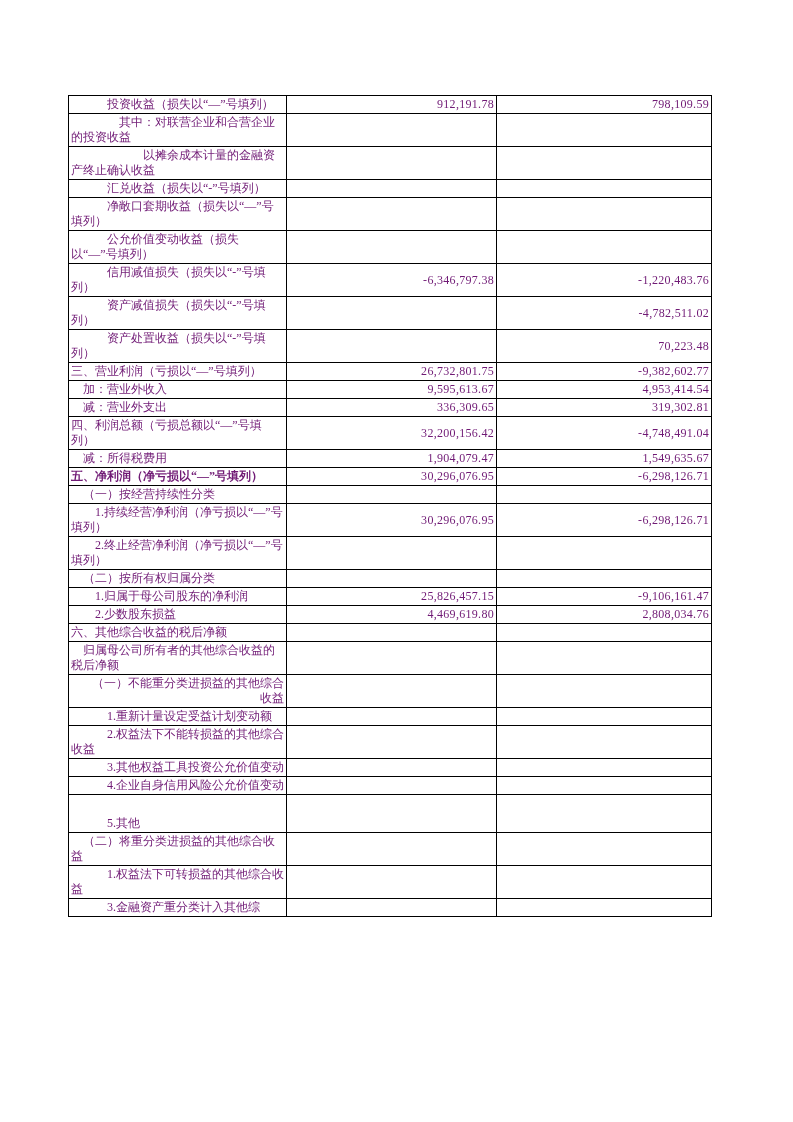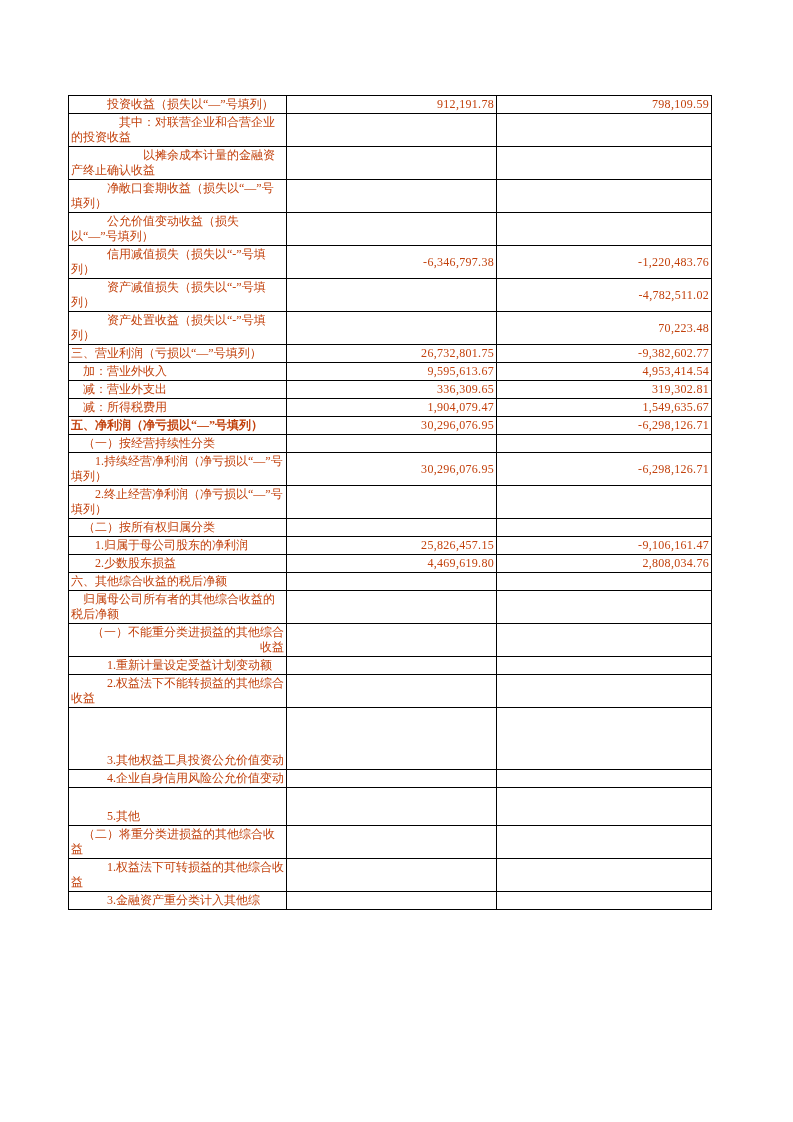--- a/index.html
+++ b/index.html
@@ -16,21 +16,21 @@
     overflow: hidden;
   }
   table.fin-table {
     position: absolute;
     left: 68px;
     top: 95px;
     width: 643px;
     border-collapse: collapse;
     table-layout: fixed;
     font-size: 12px;
-    color: #c2410c;
+    color: #701a75;
   }
   table.fin-table td {
     border: 1px solid #000000;
     vertical-align: middle;
     line-height: 15px;
     padding: 1px 2px;
     overflow: hidden;
   }
   td.label-cell p {
     margin: 0;
@@ -71,20 +71,27 @@
         </tr>
         <tr>
           <td class="label-cell">
             <p style="text-indent: 72px;">以摊余成本计量的金融资产终止确认收益</p>
           </td>
           <td class="num-cell"></td>
           <td class="num-cell"></td>
         </tr>
         <tr>
           <td class="label-cell">
+            <p style="text-indent: 36px;">汇兑收益（损失以“-”号填列）</p>
+          </td>
+          <td class="num-cell"></td>
+          <td class="num-cell"></td>
+        </tr>
+        <tr>
+          <td class="label-cell">
             <p style="text-indent: 36px; font-family: Liberation Serif, serif;">净敞口套期收益（损失以“—”号填列）</p>
           </td>
           <td class="num-cell"></td>
           <td class="num-cell"></td>
         </tr>
         <tr>
           <td class="label-cell">
             <p style="text-indent: 36px;">公允价值变动收益（损失以“—”号填列）</p>
           </td>
           <td class="num-cell"></td>
@@ -127,20 +134,27 @@
         </tr>
         <tr>
           <td class="label-cell">
             <p style="text-indent: 12px;">减：营业外支出</p>
           </td>
           <td class="num-cell">336,309.65</td>
           <td class="num-cell">319,302.81</td>
         </tr>
         <tr>
           <td class="label-cell">
+            <p style="text-indent: 0px;">四、利润总额（亏损总额以“—”号填列）</p>
+          </td>
+          <td class="num-cell">32,200,156.42</td>
+          <td class="num-cell">-4,748,491.04</td>
+        </tr>
+        <tr>
+          <td class="label-cell">
             <p style="text-indent: 12px;">减：所得税费用</p>
           </td>
           <td class="num-cell">1,904,079.47</td>
           <td class="num-cell">1,549,635.67</td>
         </tr>
         <tr>
           <td class="label-cell">
             <p style="text-indent: 0px; font-weight: bold;">五、净利润（净亏损以“—”号填列）</p>
           </td>
           <td class="num-cell">30,296,076.95</td>
@@ -218,21 +232,21 @@
         </tr>
         <tr>
           <td class="label-cell">
             <p style="text-indent: 36px;">2.权益法下不能转损益的其他综合收益</p>
           </td>
           <td class="num-cell"></td>
           <td class="num-cell"></td>
         </tr>
         <tr>
           <td class="label-cell">
-            <p style="text-indent: 36px; margin-top: 44px;">3.其他权益工具投资公允价值变动</p>
+            <p style="text-indent: 36px;">3.其他权益工具投资公允价值变动</p>
           </td>
           <td class="num-cell"></td>
           <td class="num-cell"></td>
         </tr>
         <tr>
           <td class="label-cell">
             <p style="text-indent: 36px;">4.企业自身信用风险公允价值变动</p>
           </td>
           <td class="num-cell"></td>
           <td class="num-cell"></td>

